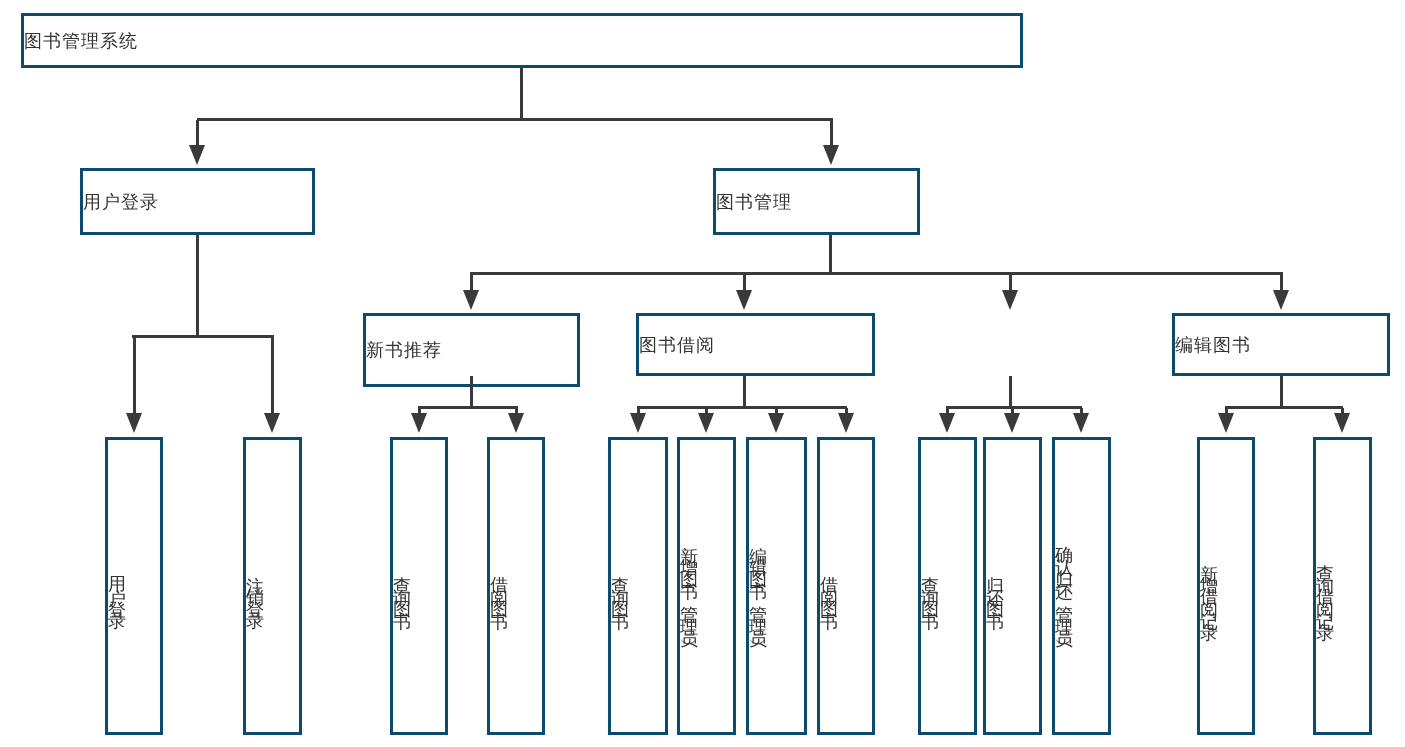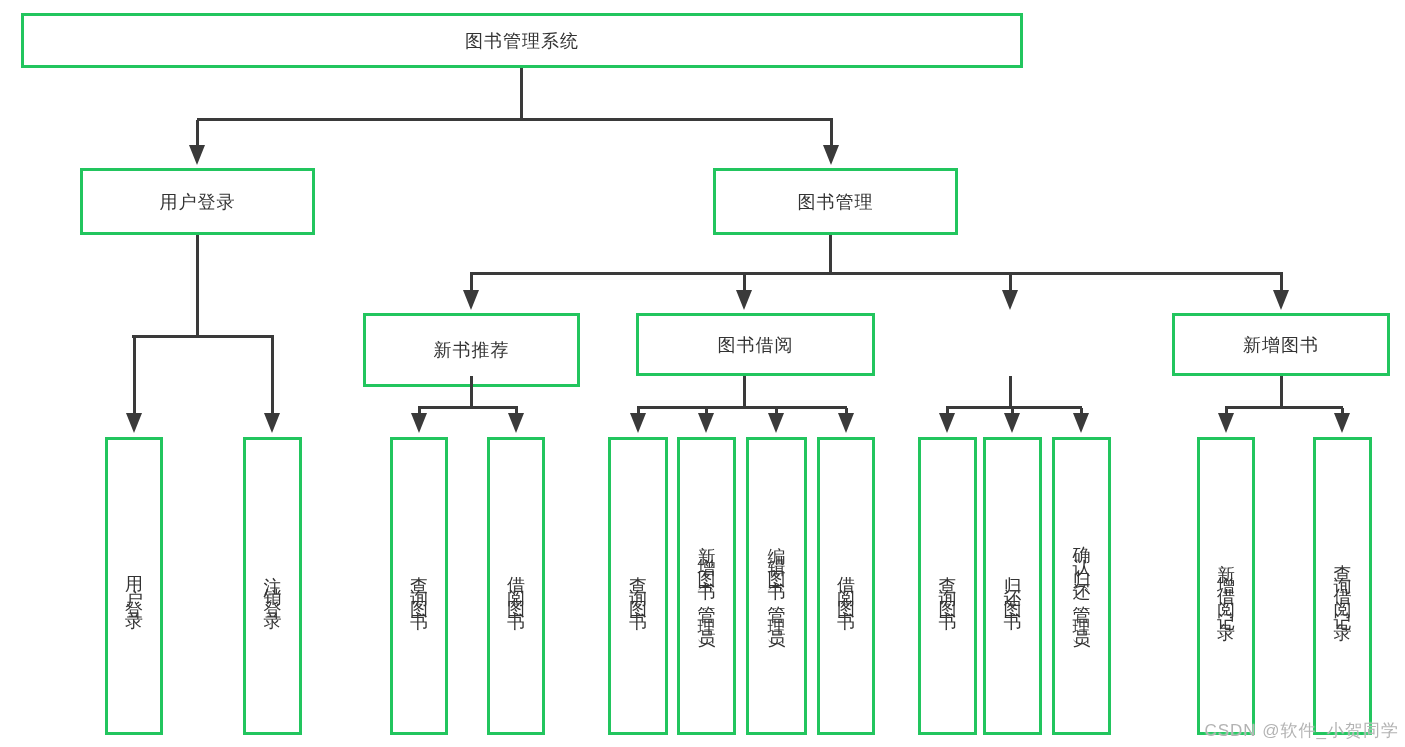--- a/index.html
+++ b/index.html
@@ -9,24 +9,24 @@
     height: 747px;
     background: #ffffff;
     font-family: "Liberation Sans", sans-serif;
     color: #333333;
     overflow: hidden;
   }
   .hbox, .vbox {
     position: absolute;
     box-sizing: border-box;
     background: #ffffff;
-    border: 3px solid #22c55e;
+    border: 3px solid #0c4a6e;
     display: flex;
     align-items: center;
-    justify-content: center;
+    justify-content: flex-start;
   }
   .hbox span {
     font-size: 18px;
     letter-spacing: 1px;
     white-space: nowrap;
   }
   .vbox span {
     writing-mode: vertical-rl;
     text-orientation: mixed;
     font-size: 18px;
@@ -62,32 +62,32 @@
 
 <div class="stage">
 
   <div class="hbox" style="left:21px;top:13px;width:1002px;height:55px">
     <span>图书管理系统</span>
   </div>
 
   <div class="hbox" style="left:80px;top:168px;width:235px;height:67px">
     <span>用户登录</span>
   </div>
-  <div class="hbox" style="left:713px;top:168px;width:245px;height:67px">
+  <div class="hbox" style="left:713px;top:168px;width:207px;height:67px">
     <span>图书管理</span>
   </div>
 
   <div class="hbox" style="left:363px;top:313px;width:217px;height:74px">
     <span>新书推荐</span>
   </div>
   <div class="hbox" style="left:636px;top:313px;width:239px;height:63px">
     <span>图书借阅</span>
   </div>
   <div class="hbox" style="left:1172px;top:313px;width:218px;height:63px">
-    <span>新增图书</span>
+    <span>编辑图书</span>
   </div>
 
   <div class="vbox" style="left:105px;top:437px;width:58px;height:298px">
     <span>用户登录</span>
   </div>
   <div class="vbox" style="left:243px;top:437px;width:59px;height:298px">
     <span>注销登录</span>
   </div>
 
   <div class="vbox" style="left:390px;top:437px;width:58px;height:298px">
@@ -120,21 +120,20 @@
     <span>确认归还（管理员）</span>
   </div>
 
   <div class="vbox" style="left:1197px;top:437px;width:58px;height:298px">
     <span>新增借阅记录</span>
   </div>
   <div class="vbox" style="left:1313px;top:437px;width:59px;height:298px">
     <span>查询借阅记录</span>
   </div>
 
-  <div class="watermark">CSDN @软件_小贺同学</div>
 <div class="line" style="left: 520px; top: 68px; width: 3px; height: 52px;"></div>
     <div class="line" style="left: 197px; top: 118px; width: 636px; height: 3px;"></div>
     <div class="line" style="left: 196px; top: 120px; width: 3px; height: 28px;"></div>
     <div class="line" style="left: 830px; top: 120px; width: 3px; height: 28px;"></div>
     <div class="line" style="left: 196px; top: 235px; width: 3px; height: 100px;"></div>
     <div class="line" style="left: 132px; top: 335px; width: 142px; height: 3px;"></div>
     <div class="line" style="left: 133px; top: 337px; width: 3px; height: 78px;"></div>
     <div class="line" style="left: 271px; top: 337px; width: 3px; height: 78px;"></div>
     <div class="line" style="left: 829px; top: 235px; width: 3px; height: 39px;"></div>
     <div class="line" style="left: 470px; top: 272px; width: 813px; height: 3px;"></div>

